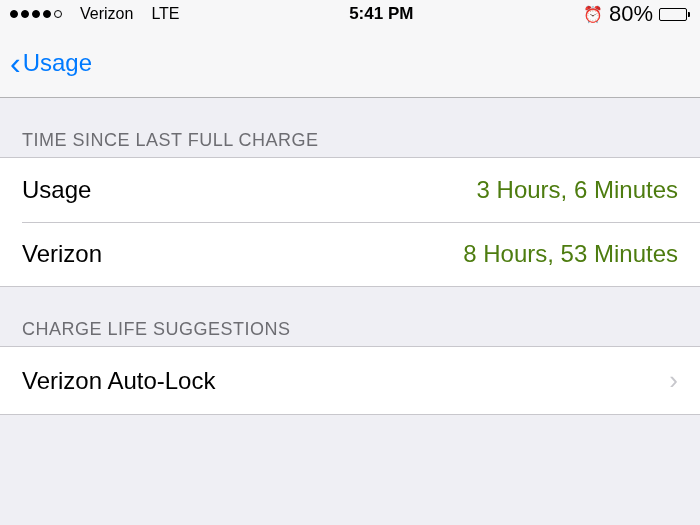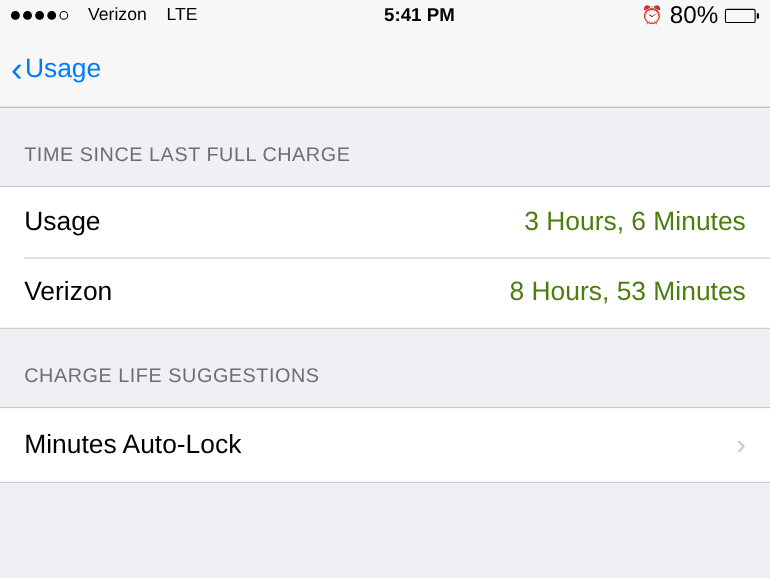--- a/index.html
+++ b/index.html
@@ -60,21 +60,21 @@
     .nav-title {
       position: absolute;
       left: 50%;
       transform: translateX(-50%);
       font-size: 25px;
       font-weight: 600;
       color: #000;
     }
 
     .section-header {
-      padding: 32px 22px 18px;
+      padding: 32px 22px 6px;
       font-size: 18px;
       color: #6d6d72;
       letter-spacing: 0.5px;
     }
 
     .cell-group {
       background: #fff;
       border-top: 1px solid #c8c7cc;
       border-bottom: 1px solid #c8c7cc;
     }
@@ -149,16 +149,16 @@
   <div class="cell">
     <span>Verizon</span>
     <span class="cell-value">8 Hours, 53 Minutes</span>
   </div>
 </div>
 
 <div class="section-header">CHARGE LIFE SUGGESTIONS</div>
 
 <div class="cell-group">
   <div class="cell">
-    <span>Minutes Auto-Lock</span>
+    <span>Verizon Auto-Lock</span>
     <span class="disclosure">›</span>
   </div>
 </div>
 
 </body></html>

